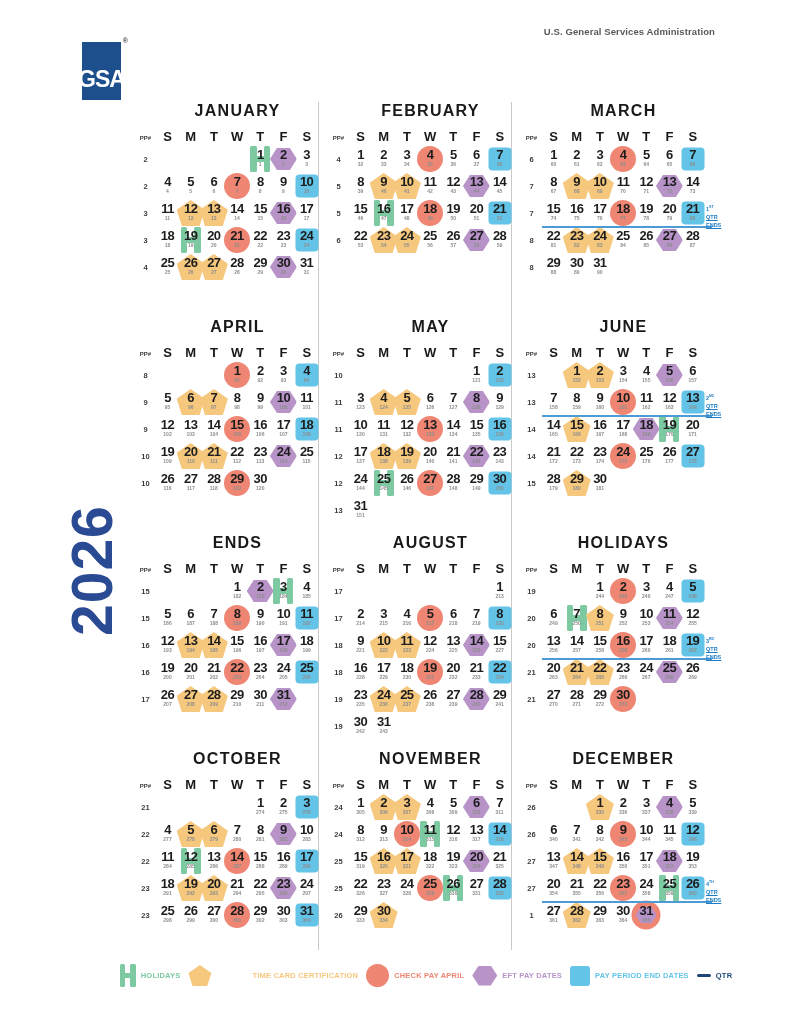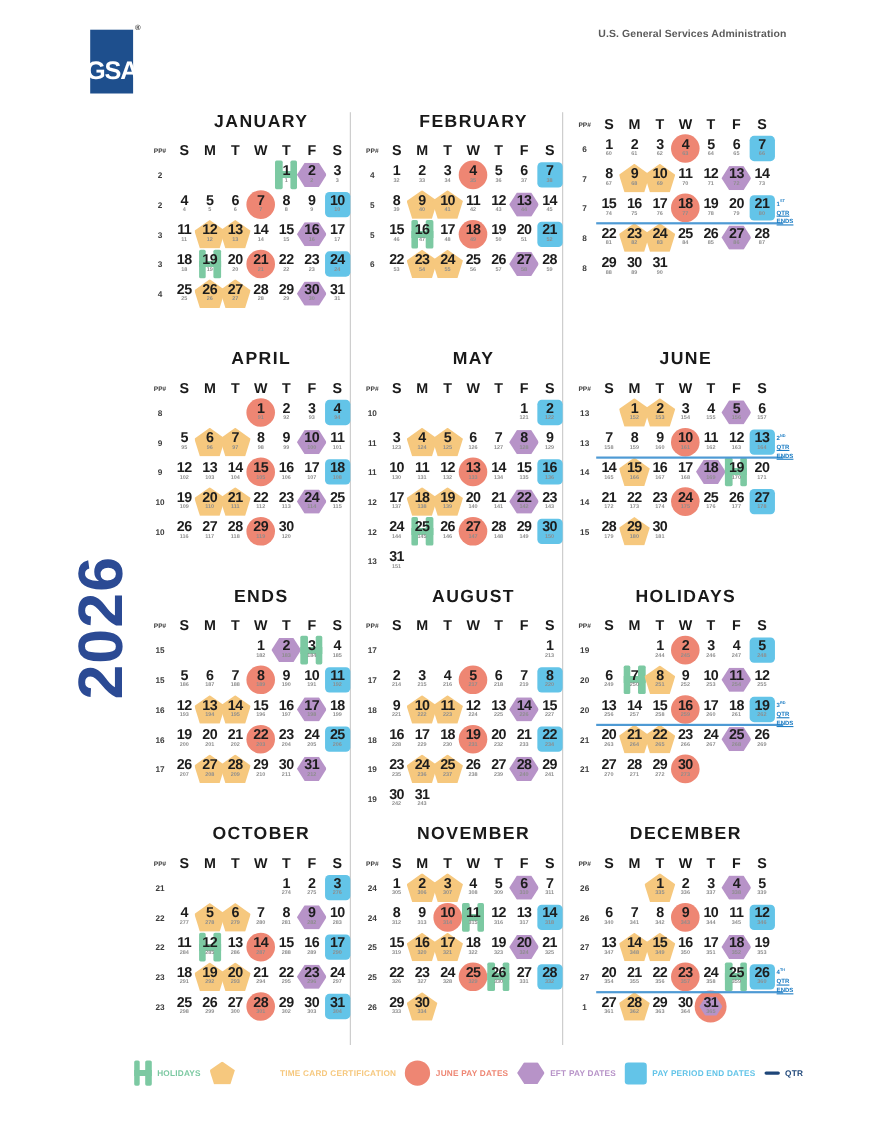--- a/index.html
+++ b/index.html
@@ -1,20 +1,20 @@
 <!DOCTYPE html>
 <html style="--logo-blue: #1E4F8D; --navy: #2B4A94; --qtr-line: #4E9AD4; --qtr-text: #1D7DC4; --divider: #C9C9C9; --day-text: #1D1D1D; --doy-text: #8D8D8D; --agency-text: #5A5A5A;"><head>
 <meta charset="utf-8">
 <style>
   html,body{margin:0;padding:0;background:#fff;}
   body{width:791px;height:1024px;position:relative;overflow:hidden;
        font-family:"Liberation Sans","DejaVu Sans",sans-serif;}
 
   
-  .gsa-logo{position:absolute;left:82px;top:27px;width:39px;height:58px;
+  .gsa-logo{position:absolute;left:82px;top:42px;width:39px;height:58px;
     background:var(--logo-blue,#1E4F8D);color:#fff;display:flex;align-items:flex-end;justify-content:center;}
   .gsa-logo .gsa-txt{font-size:23px;font-weight:800;letter-spacing:-1px;line-height:1;margin-bottom:9px;}
   .gsa-reg{position:absolute;right:-7px;top:-5px;font-size:7px;color:#444;font-weight:700;}
   .agency{position:absolute;right:76px;top:26px;font-size:9.5px;font-weight:700;
     color:var(--agency-text,#5a5a5a);letter-spacing:0.1px;}
 
   
   .year-v{position:absolute;left:64px;top:446px;height:190px;
     writing-mode:vertical-rl;transform:rotate(180deg);
     font-size:57px;font-weight:800;color:var(--navy,#2B4A94);letter-spacing:1px;line-height:1;}
@@ -410,20 +410,21 @@
           <span class="dnum">27</span>
           <span class="doy">58</span>
         </div>
         <div class="cell">
           <span class="dnum">28</span>
           <span class="doy">59</span>
         </div>
       </div>
     </div>
     <div class="month">
+      <div class="mtitle">MARCH</div>
       <div class="mhead">
         <div class="pp-label">PP#</div>
         <div class="wd">S</div>
         <div class="wd">M</div>
         <div class="wd">T</div>
         <div class="wd">W</div>
         <div class="wd">T</div>
         <div class="wd">F</div>
         <div class="wd">S</div>
       </div>
@@ -2128,21 +2129,21 @@
     <div class="litem">
       <div class="lg lg-holiday" style="--c: #7CC9A2;"></div>
       <span class="llabel" style="color: rgb(124, 201, 162);">HOLIDAYS</span>
     </div>
     <div class="litem">
       <div class="lg lg-timecard" style="--c: #F6C87E;"></div>
       <span class="llabel" style="color: rgb(246, 200, 126); margin-left: 36px;">TIME CARD CERTIFICATION</span>
     </div>
     <div class="litem">
       <div class="lg lg-check" style="--c: #EE8673;"></div>
-      <span class="llabel" style="color: rgb(238, 134, 115);">JUNE PAY DATES</span>
+      <span class="llabel" style="color: rgb(238, 134, 115);">CHECK PAY APRIL</span>
     </div>
     <div class="litem">
       <div class="lg lg-eft" style="--c: #B793C8;"></div>
       <span class="llabel" style="color: rgb(183, 147, 200);">EFT PAY DATES</span>
     </div>
     <div class="litem">
       <div class="lg lg-ppend" style="--c: #63C4E8;"></div>
       <span class="llabel" style="color: rgb(99, 196, 232);">PAY PERIOD END DATES</span>
     </div>
     <div class="litem">

